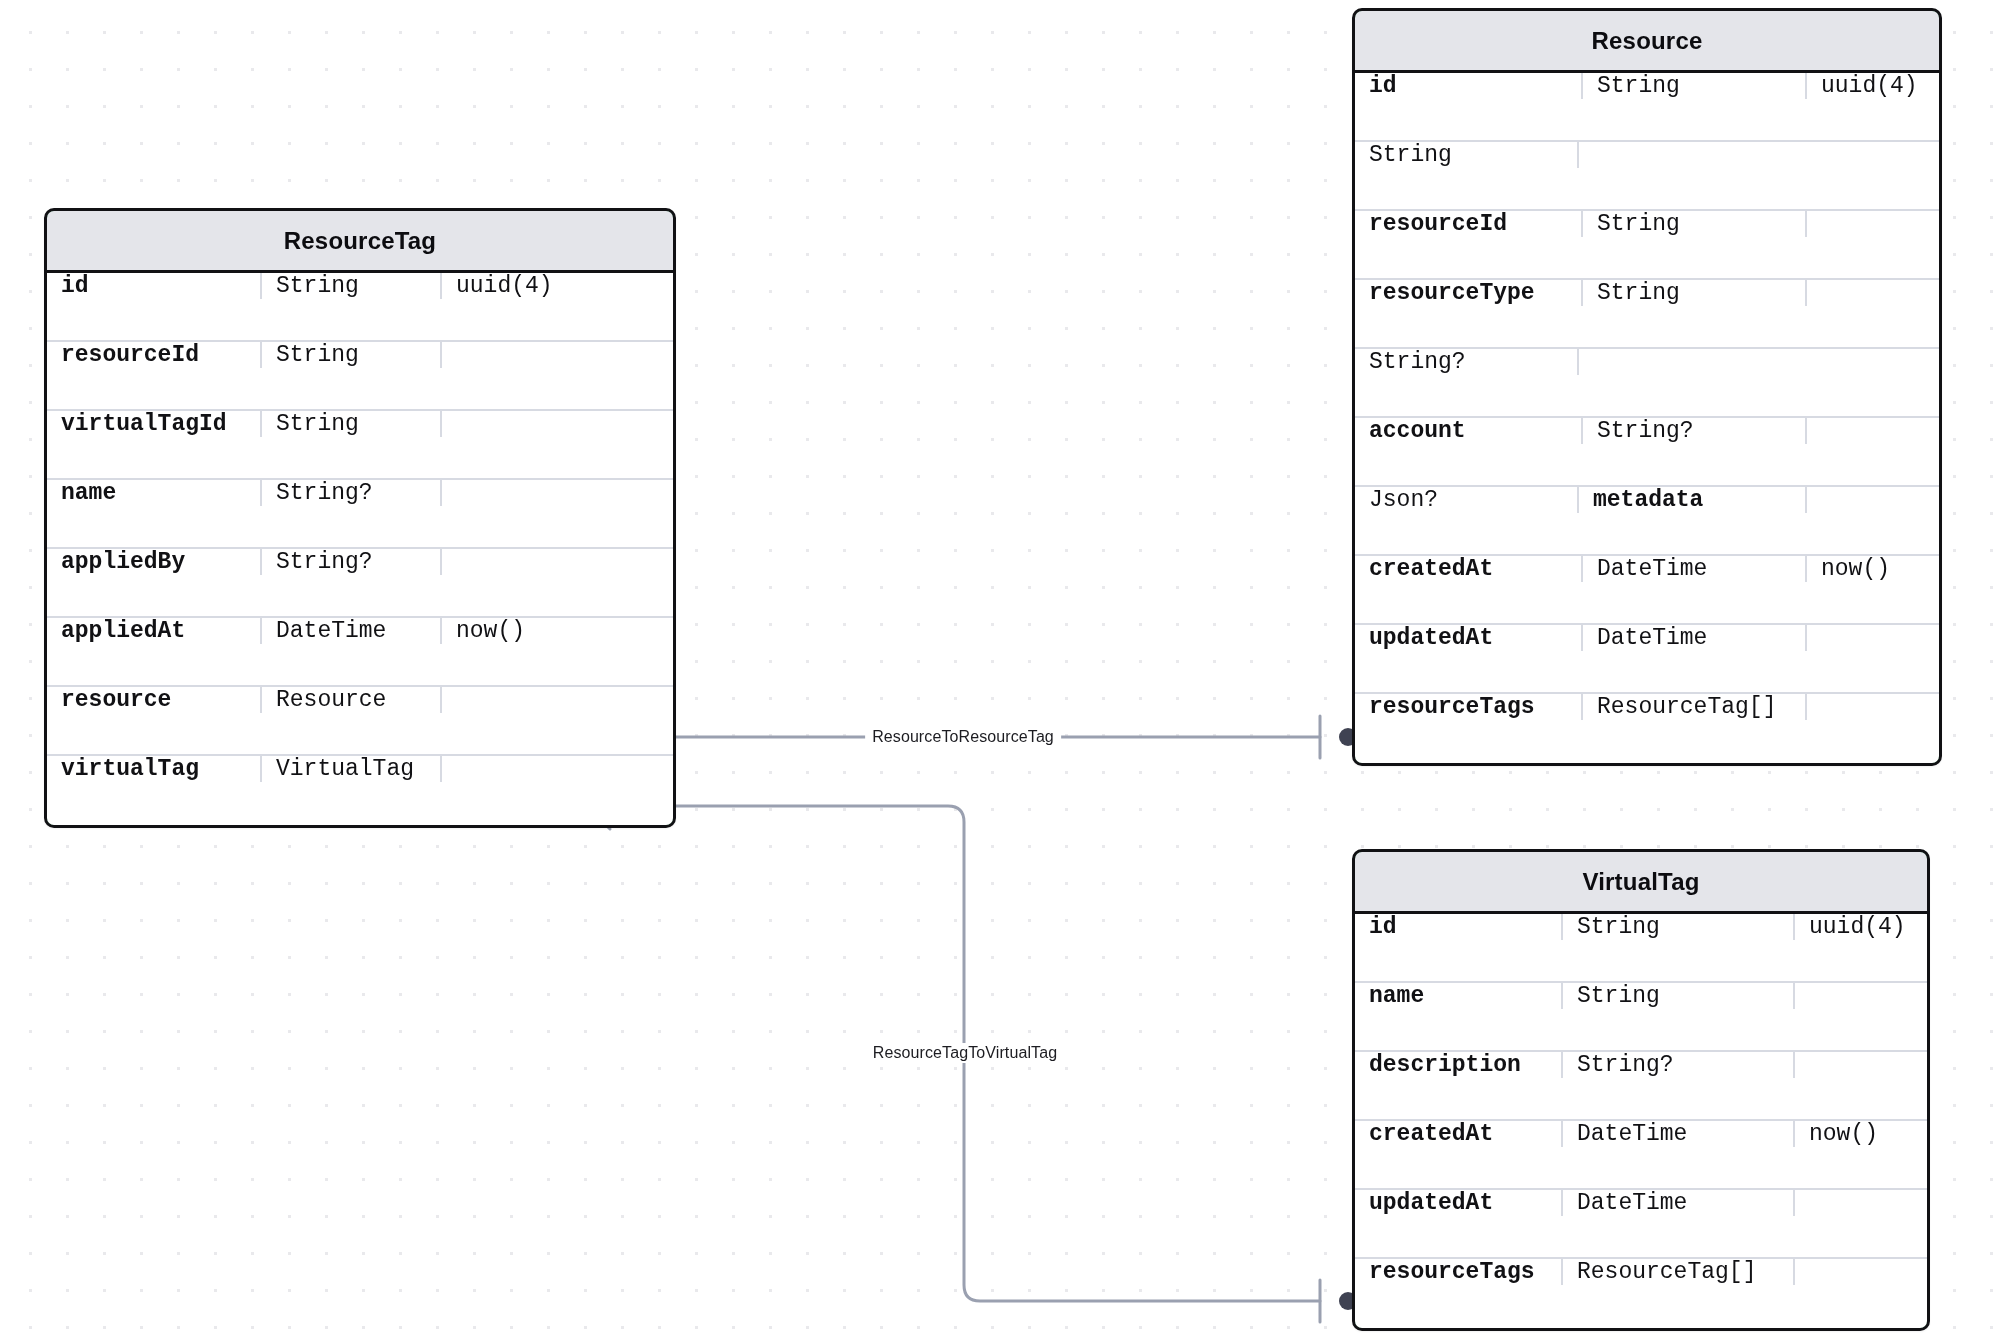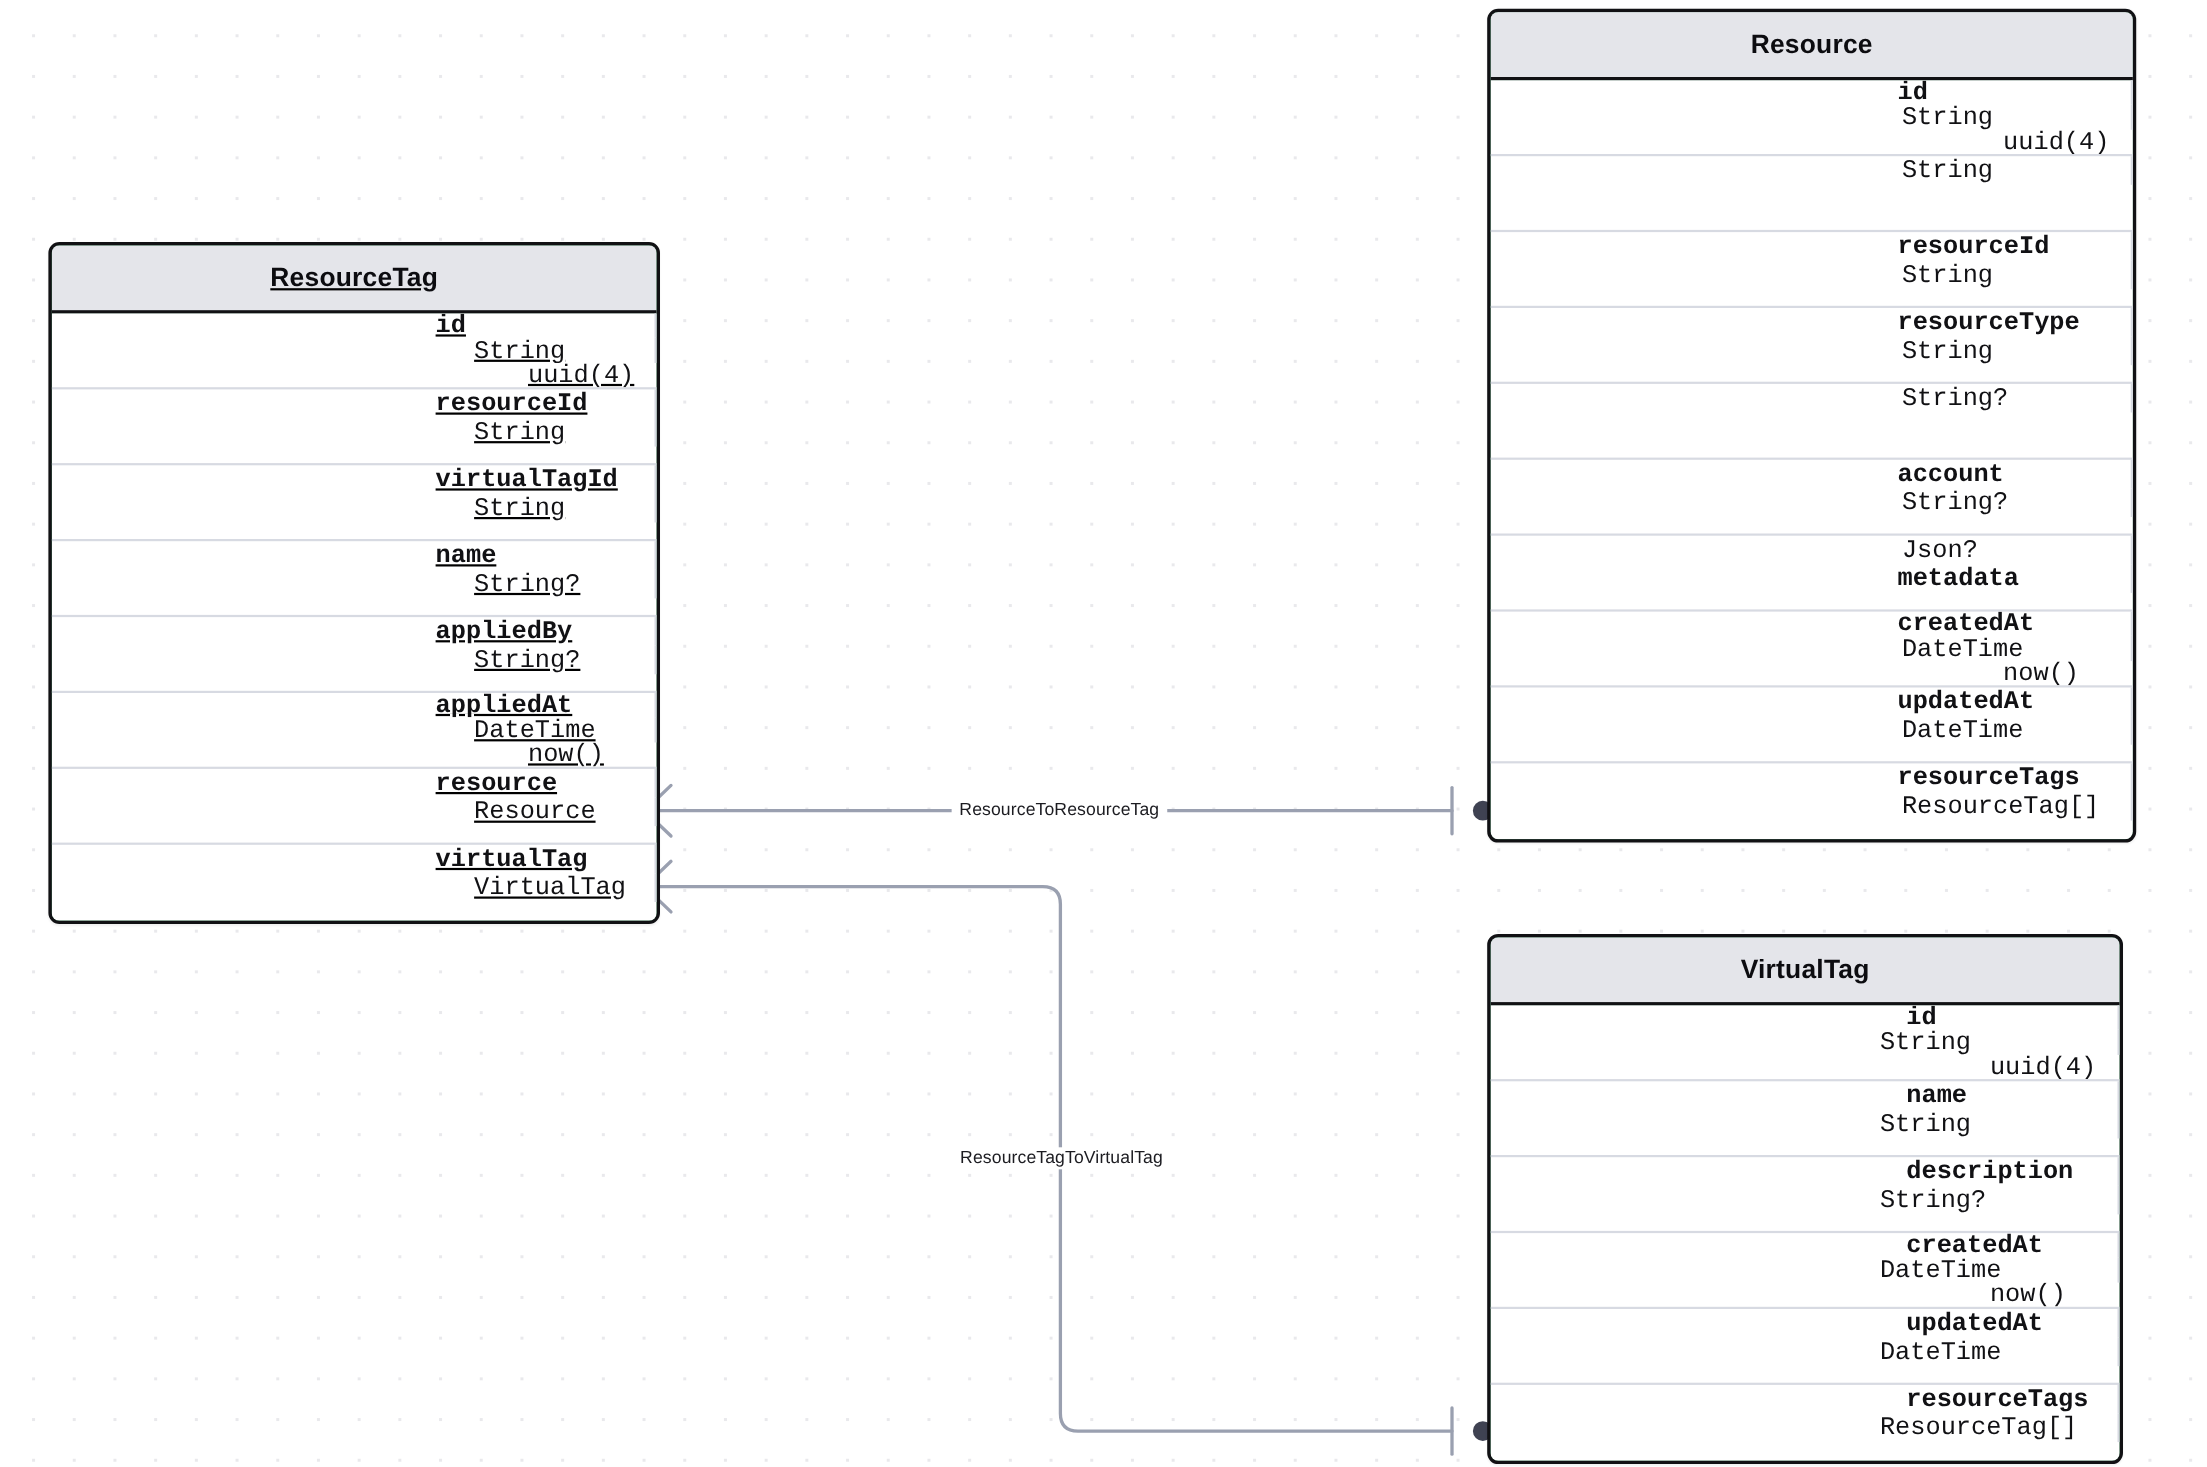--- a/index.html
+++ b/index.html
@@ -98,23 +98,22 @@
     justify-content: center;
   }
 
   .entity-body {
     display: block;
     background: #ffffff;
   }
 
   .field-row {
     display: flex;
-    align-items: flex-end;
+    align-items: flex-start;
     border-bottom: 2px solid #d7dae2;
-    flex-direction: column;
   }
   .field-row:last-child { border-bottom: none; border-radius: 26px; }
 
   .cell {
     display: flex;
     align-items: center;
     font-family: "Liberation Mono", "DejaVu Sans Mono", monospace;
     font-size: 23px;
     color: #111114;
     padding: 0 14px;
@@ -127,23 +126,22 @@
     border-right: 2px solid #d7dae2;
   }
   .cell-type {
     border-right: 2px solid #d7dae2;
   }
   .cell-attr { }
 
   
   #entity-resourcetag {
     left: 44px;
-    top: 220px;
-    width: 556px;
-    text-decoration: underline;
+    top: 208px;
+    width: 632px;
   }
   #entity-resourcetag .entity-header { height: 62px; }
   #entity-resourcetag .field-row { height: 69px; }
   #entity-resourcetag .cell-name { width: 215px; }
   #entity-resourcetag .cell-type { width: 180px; }
   #entity-resourcetag .cell-attr { width: 131px; }
 
   
   #entity-resource {
     left: 1352px;

